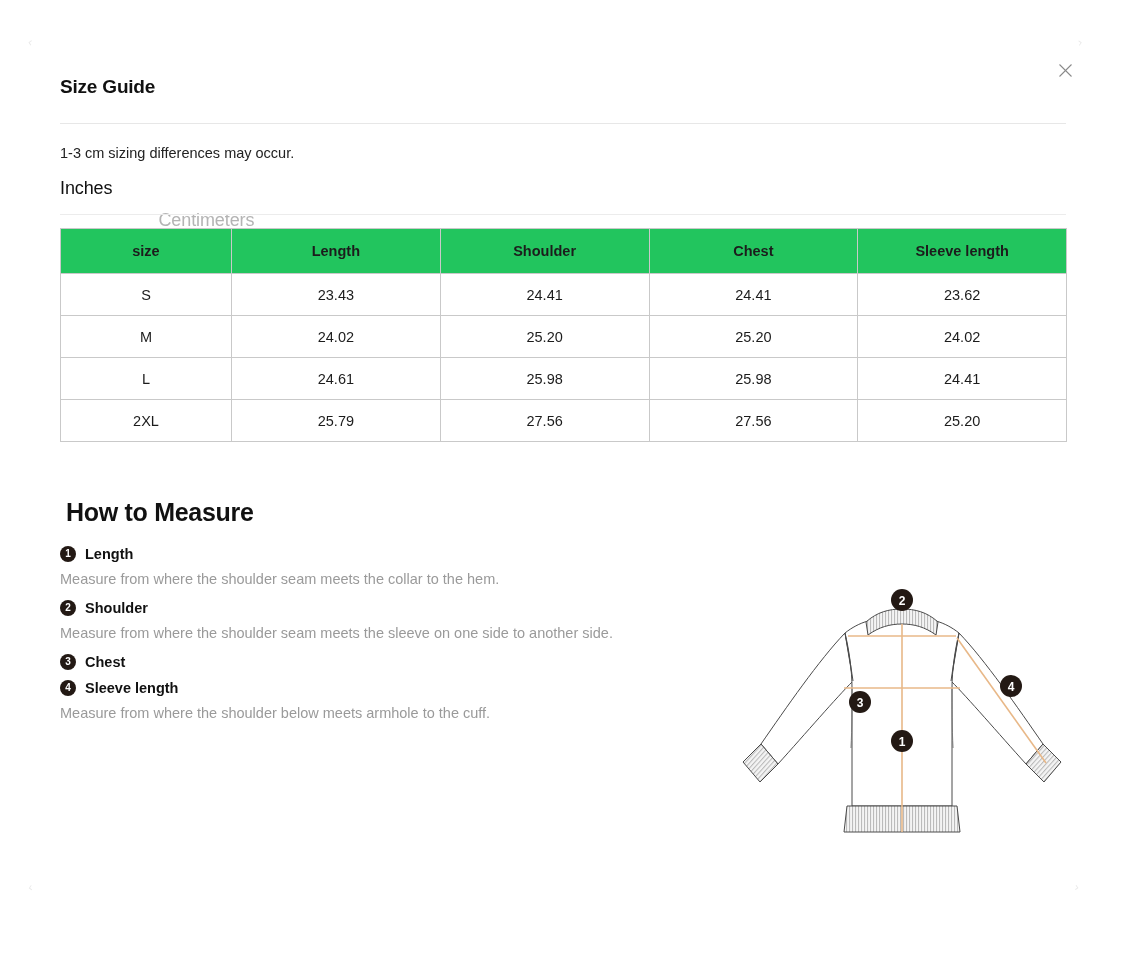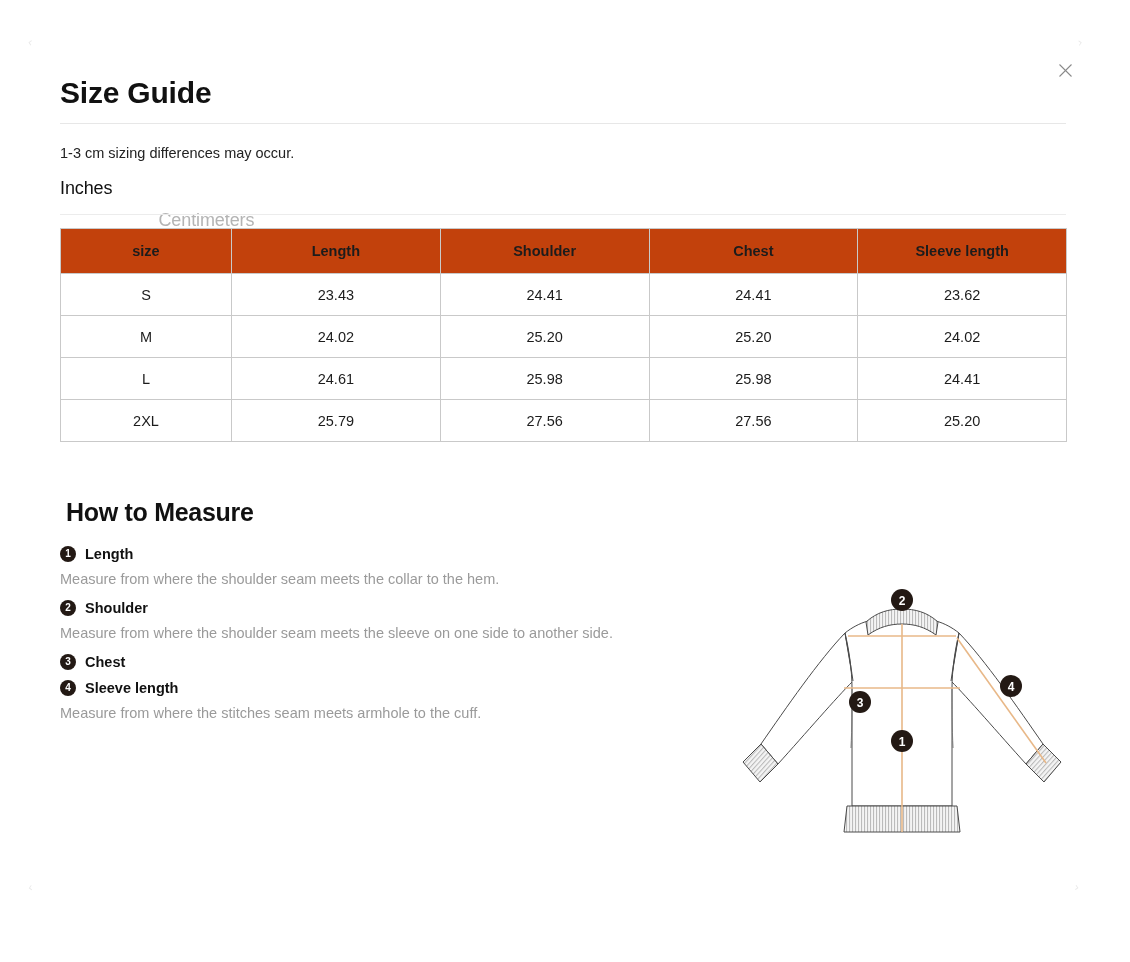--- a/index.html
+++ b/index.html
@@ -24,21 +24,21 @@
   .close-btn {
     position: absolute; right: 52px; top: 57px;
     width: 26px; height: 26px; cursor: pointer;
     display: flex; align-items: center; justify-content: center;
   }
   .close-btn svg { display: block; }
 
   
   .title {
     position: absolute; left: 60px; top: 76px;
-    font-size: 30px; font-weight: 700; letter-spacing: -0.2px; color: #111; text-align: right;
+    font-size: 19px; font-weight: 700; letter-spacing: -0.2px; color: #111; text-align: right;
   }
   .divider {
     position: absolute; left: 60px; top: 123px;
     width: 1006px; height: 1px; background: #e7e7e7;
   }
   .note {
     position: absolute; left: 60px; top: 145px;
     font-size: 14.5px; color: #222;
   }
 
@@ -66,21 +66,21 @@
     table-layout: fixed;
   }
   .size-table th, .size-table td {
     border: 1px solid #c9c9c9;
     text-align: center;
     font-size: 14.5px;
     font-weight: 400;
     color: #1c1c1c;
     height: 42px;
   }
-  .size-table th { background: #c2410c; font-weight: 700; height: 45px; }
+  .size-table th { background: #22c55e; font-weight: 700; height: 45px; }
   .size-table td { background: #ffffff; }
   .size-table col.c-size { width: 171px; }
   .size-table col.c-rest { width: 208.75px; }
 
   
   .htm-title {
     position: absolute; left: 58px; top: 498px;
     font-size: 25px; font-weight: 700; letter-spacing: -0.3px; color: #111; margin-left: 8px;
   }
   .measure-list { position: absolute; left: 60px; top: 546px; width: 660px; }
@@ -197,21 +197,21 @@
       <div class="m-head">
         <span class="badge">3</span>
         <span class="m-label">Chest</span>
       </div>
     </div>
     <div class="m-item">
       <div class="m-head">
         <span class="badge">4</span>
         <span class="m-label">Sleeve length</span>
       </div>
-      <div class="m-desc">Measure from where the stitches seam meets armhole to the cuff.</div>
+      <div class="m-desc">Measure from where the shoulder below meets armhole to the cuff.</div>
     </div>
   </div>
 
   <div class="diagram">
     <svg viewBox="0 0 376 262">
       <defs>
         <pattern id="ribV" width="3" height="8" patternUnits="userSpaceOnUse">
           <rect width="3" height="8" fill="#f4f4f4"></rect>
           <line x1="0.6" y1="0" x2="0.6" y2="8" stroke="#9a9a9a" stroke-width="0.7"></line>
         </pattern>

